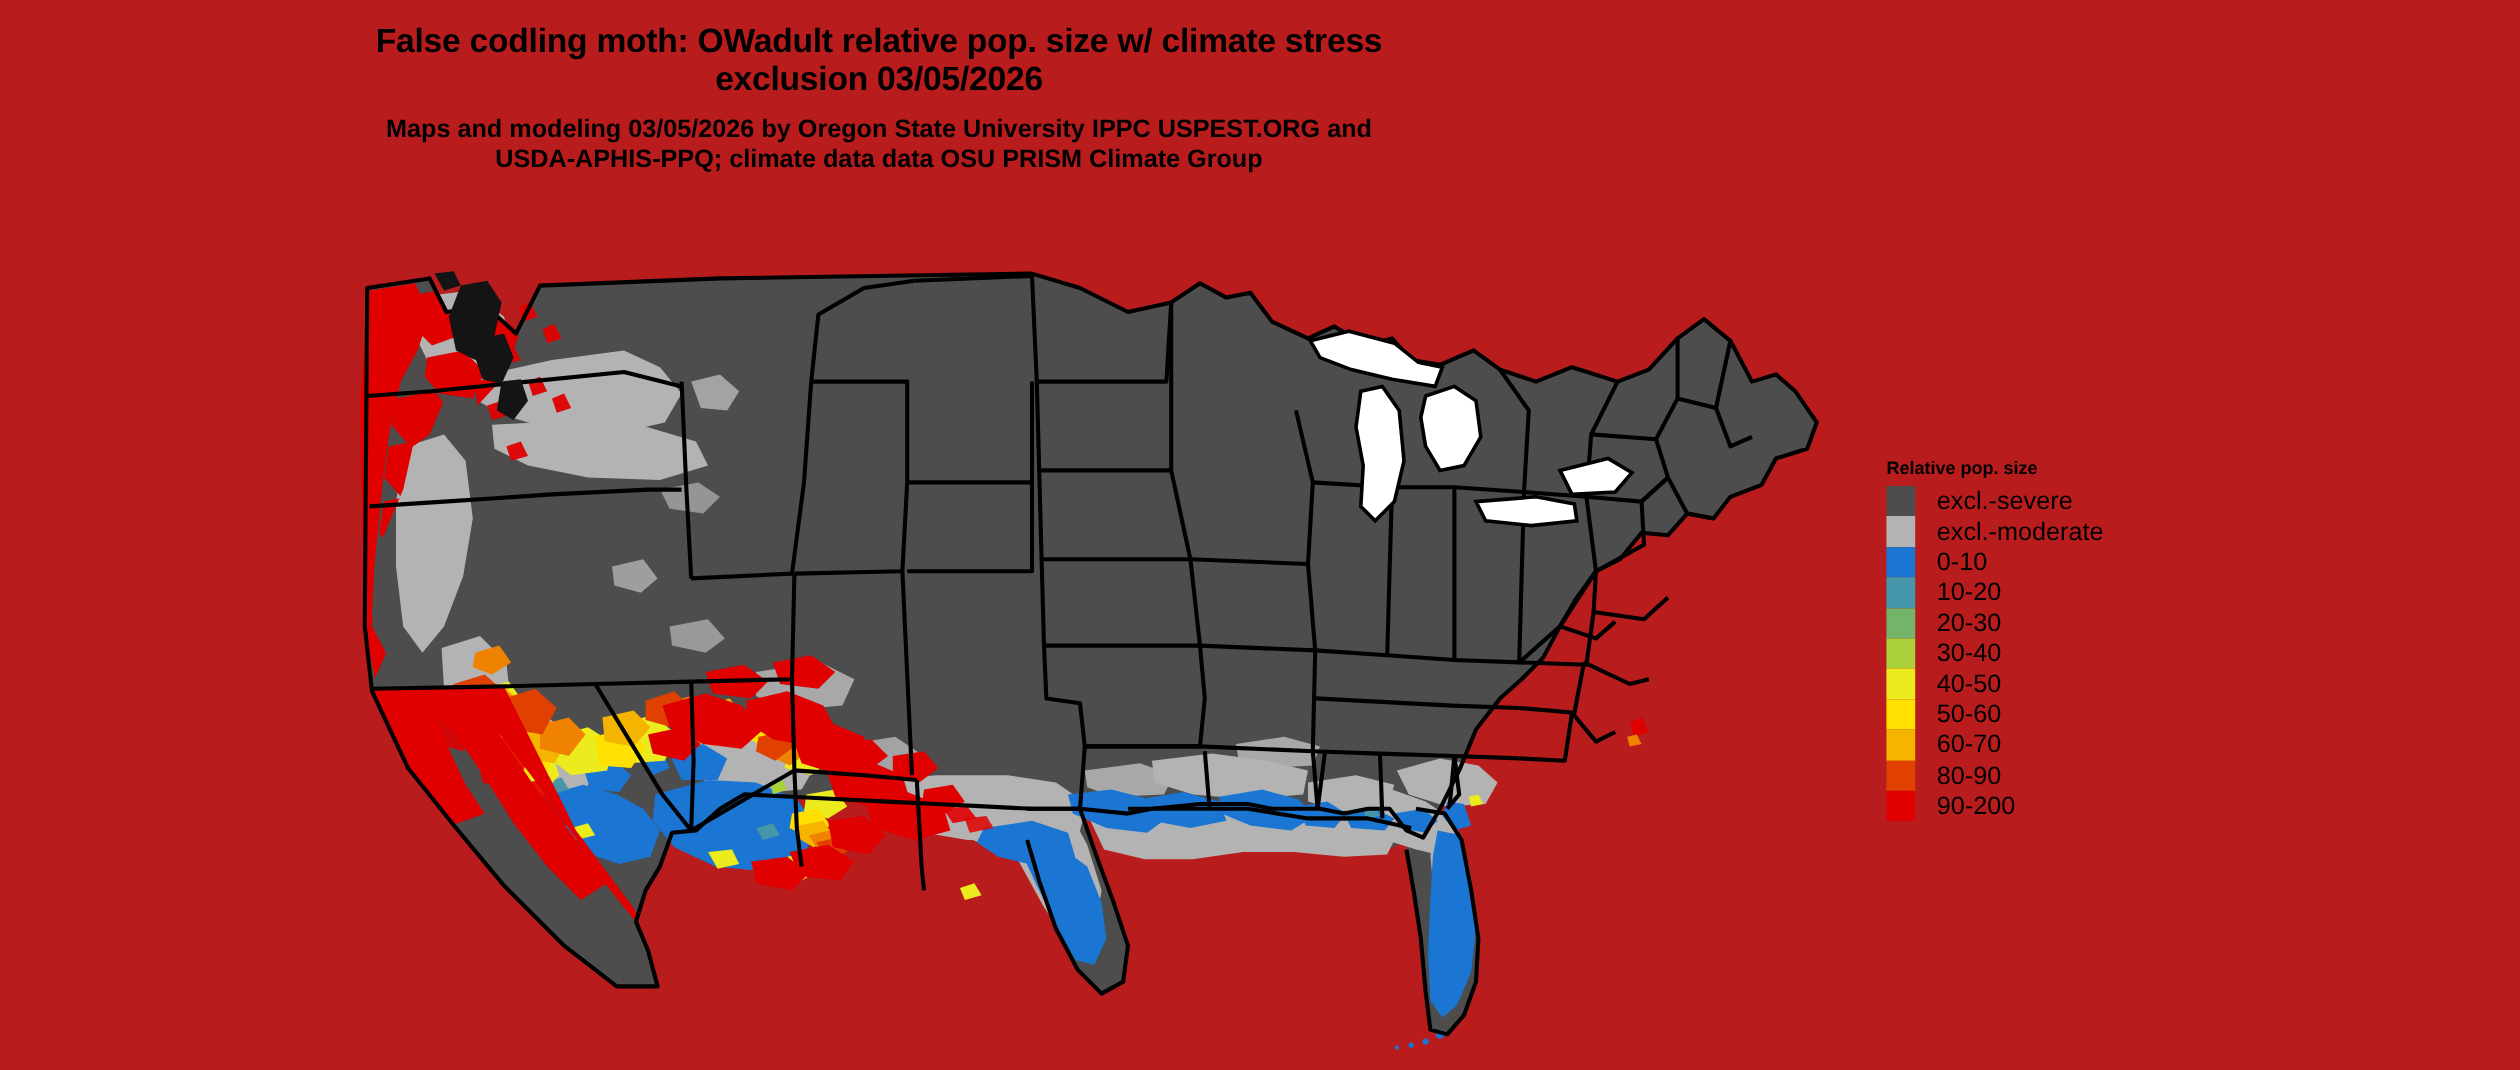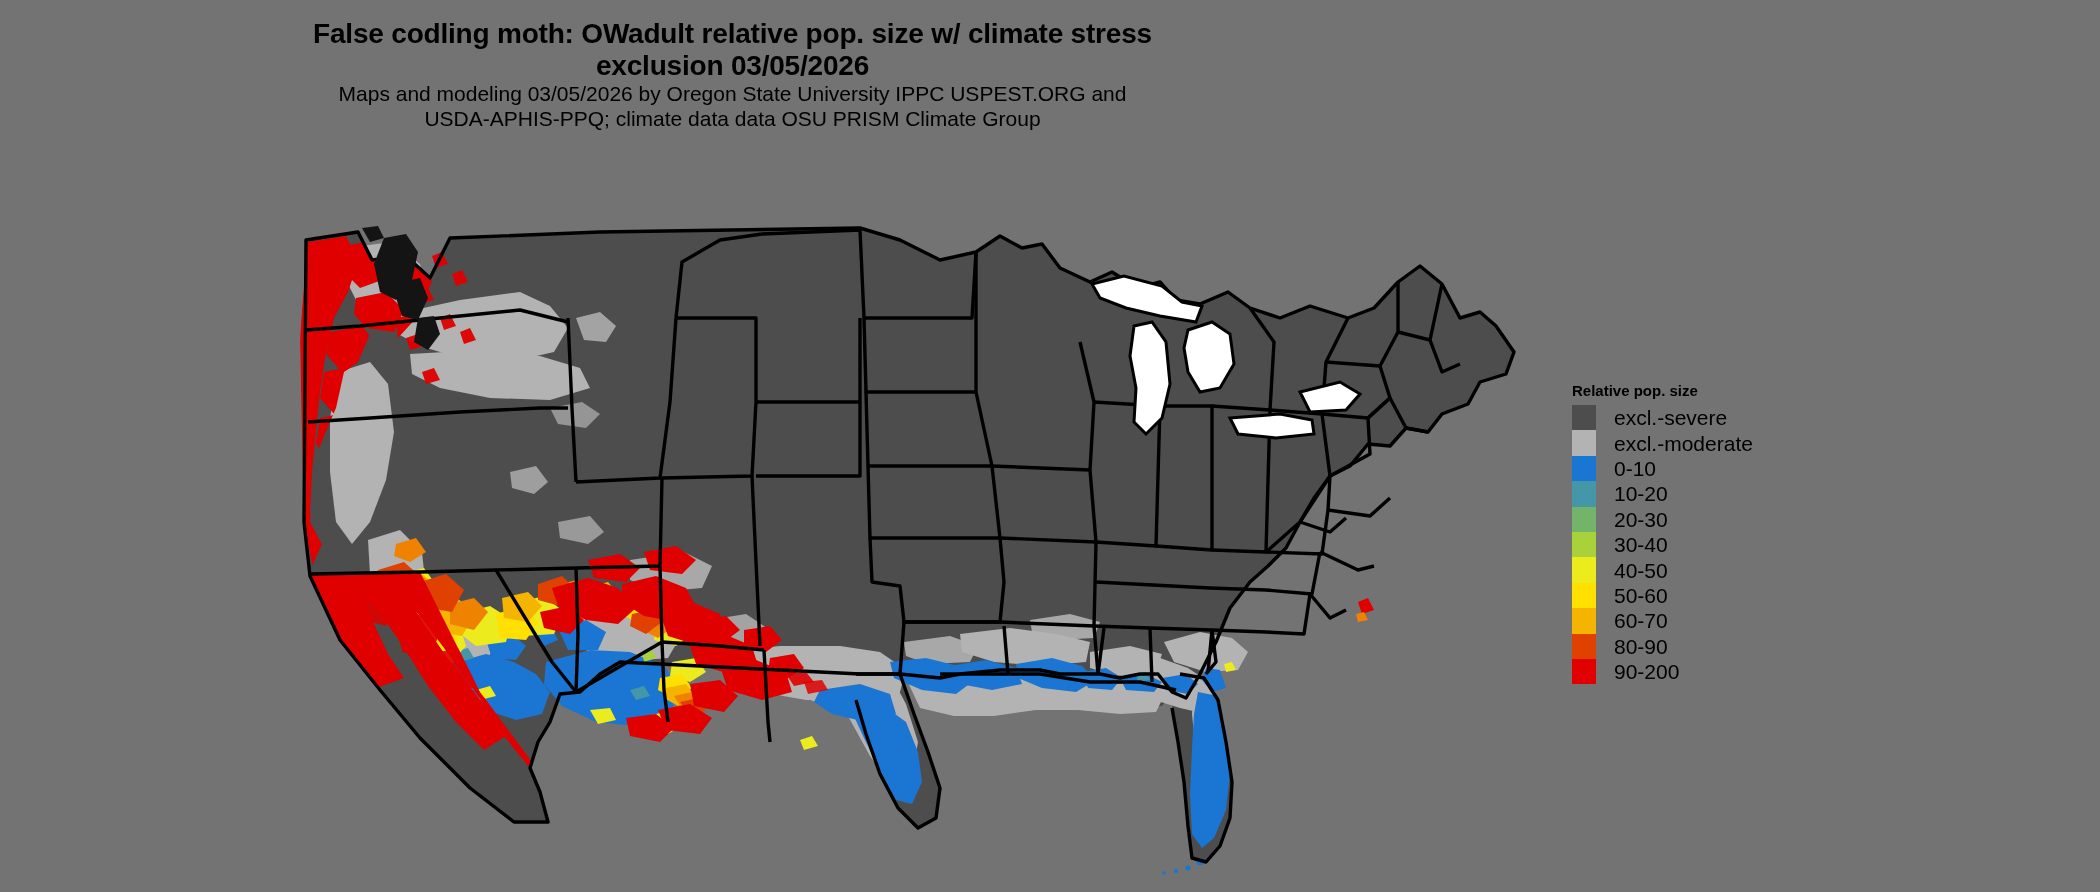--- a/index.html
+++ b/index.html
@@ -1,24 +1,24 @@
 <!DOCTYPE html>
 <html><head>
 <meta charset="utf-8">
 <style>
   html,body{margin:0;padding:0;background:#ffffff;}
   body{width:2100px;height:892px;position:relative;overflow:hidden;
        font-family:"Liberation Sans","DejaVu Sans",sans-serif;color:#000;}
 
-  #page{position:absolute;inset:0;background:#737373;}
+  #page{position:absolute;inset:0;background:#b91c1c;}
 
   
   .title-block{position:absolute;left:0;top:18px;width:1465px;text-align:center;}
   .title{font-size:28px;font-weight:bold;line-height:1.13;letter-spacing:-0.2px;}
-  .subtitle{font-size:21px;font-weight:normal;line-height:1.2;}
+  .subtitle{margin-top:14px;font-size:21px;font-weight:bold;line-height:1.2;}
 
   
   #map-wrap{position:absolute;left:300px;top:222px;width:1250px;height:668px;}
   #map-svg{display:block;width:100%;height:100%;}
 
   
   #legend{position:absolute;left:1572px;top:382px;width:300px;}
   .legend-title{font-size:15px;font-weight:bold;margin:0 0 6px 0;white-space:nowrap;}
   .legend-row{display:flex;align-items:center;height:25.4px;}
   .swatch{width:24px;height:25.4px;flex:0 0 24px;}

